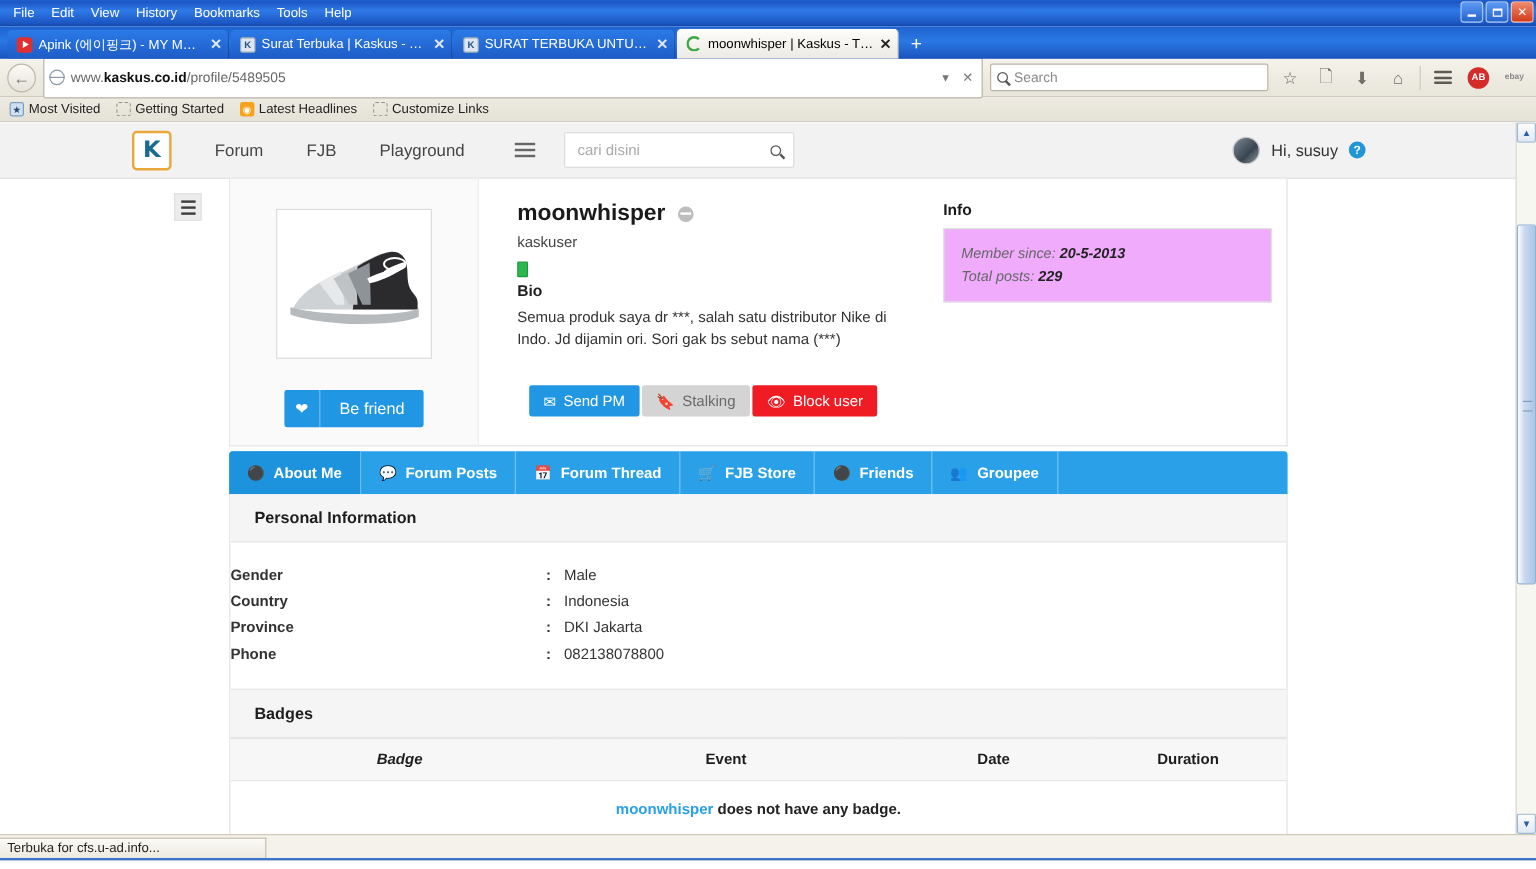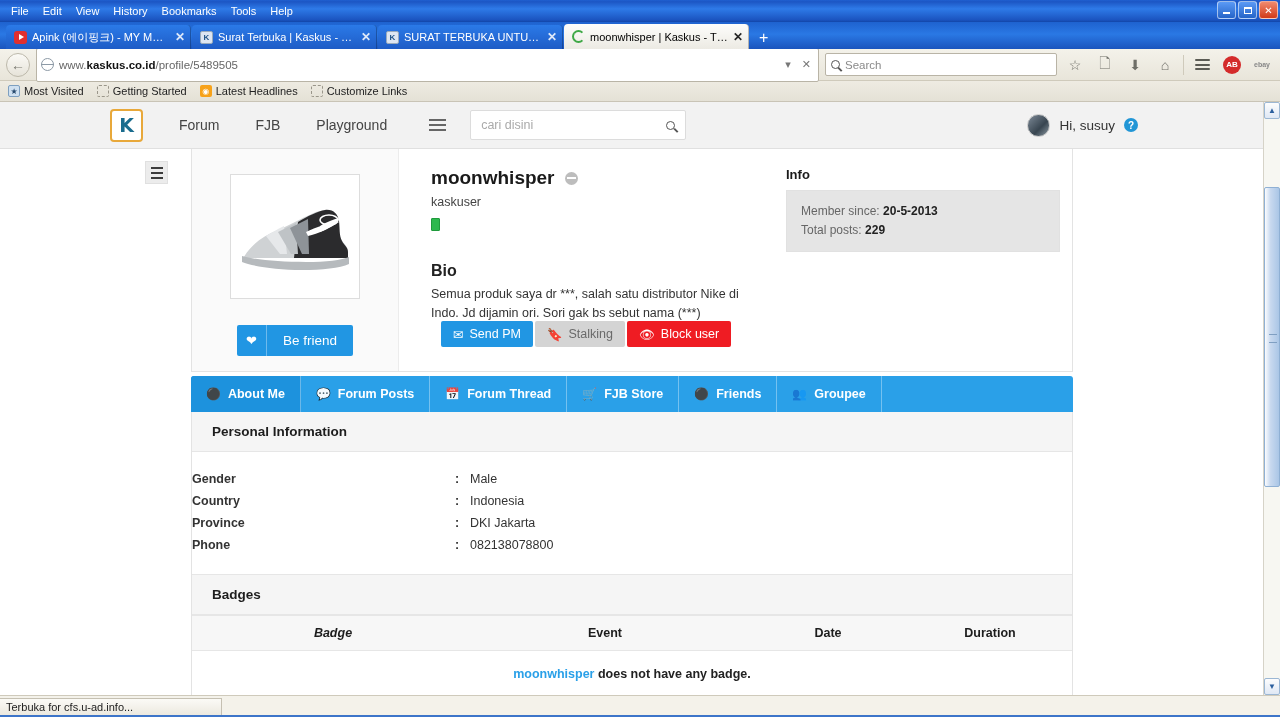--- a/index.html
+++ b/index.html
@@ -157,21 +157,21 @@
     border: 2px solid #e8a83a; border-radius: 4px;
     background: #fff; display: flex; align-items: center; justify-content: center;
     color: #1a6c8e; font-size: 19px; font-weight: bold; font-family: "DejaVu Sans", sans-serif;
   }
   .site-nav {
     font-size: 14px; color: #444; margin-left: 36px; white-space: nowrap;
   }
   #nav-hamburger { margin-left: 42px; display:flex; flex-direction:column; gap:3px; width:17px; }
   #nav-hamburger i { height: 2px; background:#666; display:block; }
   #site-search {
-    width: 216px; height: 30px; background: #fff; border: 1px solid #dcdcdc;
+    width: 192px; height: 30px; background: #fff; border: 1px solid #dcdcdc;
     margin-left: 24px; display: flex; align-items: center; padding: 0 10px;
     font-size: 12.5px; color: #aaa; border-radius: 2px; justify-content: space-between;
   }
   #user-area { margin-left: auto; margin-right: 125px; display: flex; align-items: center; gap: 9px; }
   #avatar-small {
     width: 23px; height: 23px; border-radius: 50%;
     background: linear-gradient(135deg,#7e8b98,#384550 60%, #8d9aa3);
     border: 1px solid #c8c8c8;
   }
   #greeting { font-size: 13.5px; color: #333; }
@@ -214,36 +214,36 @@
   #profile-main { flex: 1; padding: 18px 0 0 32px; position: relative; }
   #username-row { display: flex; align-items: center; gap: 10px; }
   #username { font-size: 19px; font-weight: bold; color: #1a1a1a; }
   #status-dot {
     width: 13px; height: 13px; border-radius: 50%;
     background: #bdbdbd; position: relative;
   }
   #status-dot::after { content:""; position:absolute; left:2px; top:5.5px; width:9px; height:2px; background:#fff; }
   #role { font-size: 12.5px; color: #444; margin-top: 6px; }
   #green-badge { width: 9px; height: 13px; background: #2db84d; border: 1px solid #1f9a3c; margin-top: 9px; border-radius: 1px; }
-  #bio-title { font-size: 16px; font-weight: bold; color: #222; margin-top: 31px; }
+  #bio-title { font-size: 13px; font-weight: bold; color: #222; margin-top: 4px; }
   #bio-text { font-size: 12.5px; color: #333; margin-top: 5px; line-height: 19px; max-width: 320px; }
   #action-row { position: absolute; left: 42px; bottom: 24px; display: flex; gap: 2px; }
   .act-btn {
     height: 26px; display: flex; align-items: center; gap: 6px;
     padding: 0 12px; font-size: 12.5px; color: #fff; border-radius: 2px;
   }
   .act-pm { background: #2196e3; }
   .act-stalk { background: #d4d4d4; color: #6a6a6a; }
   .act-block { background: #ef1c23; }
 
   #info-box { position: absolute; right: 12px; top: 18px; width: 274px; }
   #info-title { font-size: 13px; font-weight: bold; color: #1a1a1a; margin-bottom: 8px; }
   #info-panel {
-    background: #e5e5e5; border: 1px solid #e1e1e1; padding: 11px 14px;
-    font-size: 12px; color: #666; line-height: 19px;
+    background: #f0abfc; border: 1px solid #e1e1e1; padding: 11px 14px;
+    font-size: 12px; color: #666; line-height: 19px; font-style: italic;
   }
   #info-panel b { color: #222; }
 
   
   #profile-tabs {
     position: absolute; left: 191px; top: 227px; width: 882px; height: 36px;
     background: #2aa0e8; display: flex; align-items: stretch;
     border-radius: 3px 3px 0 0; overflow: hidden;
   }
   .ptab {

